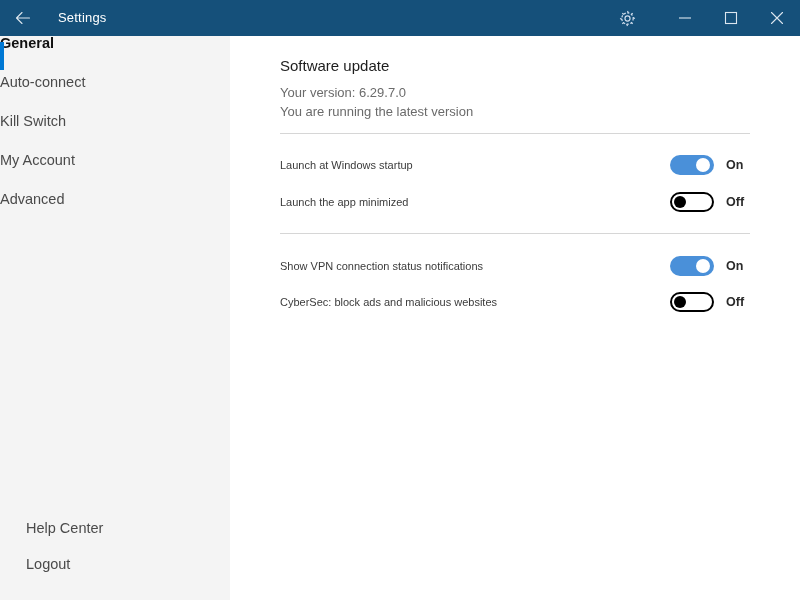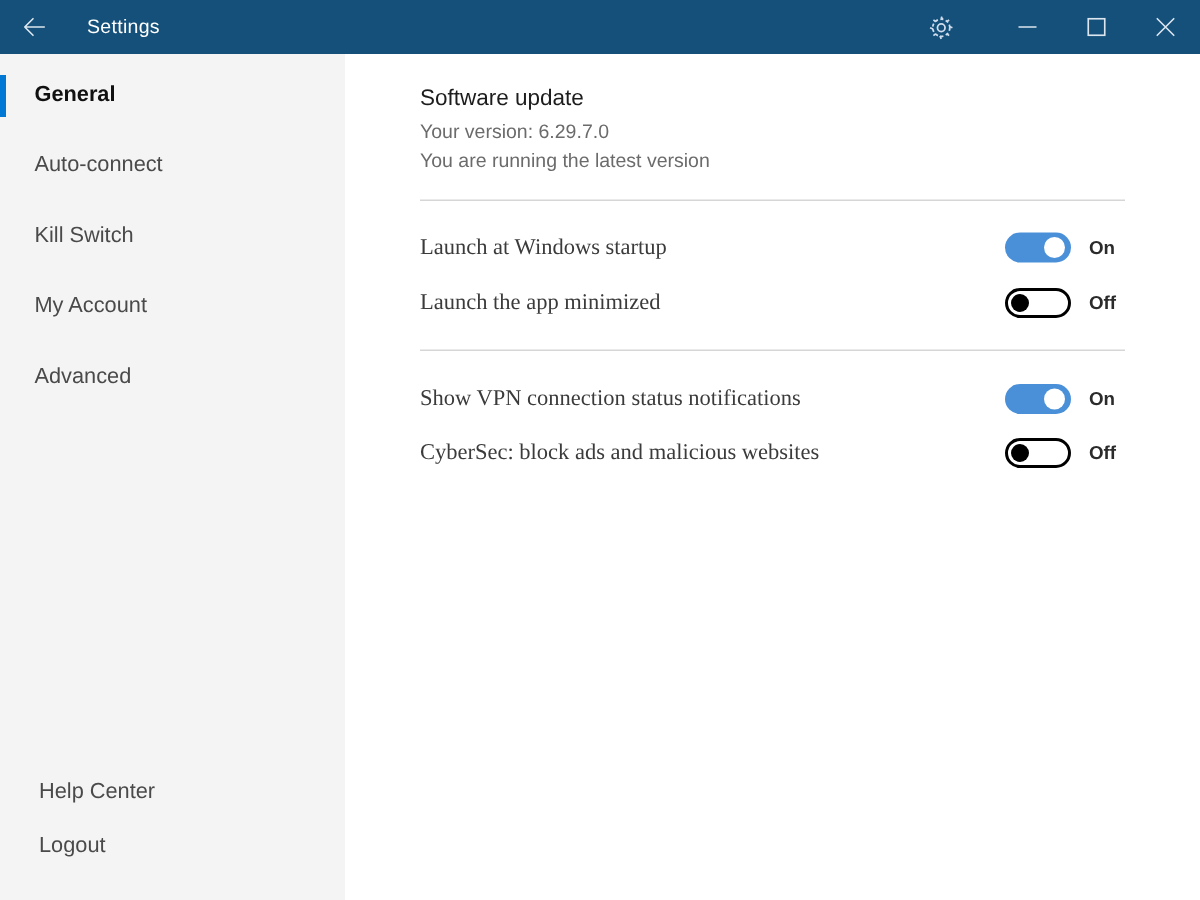--- a/index.html
+++ b/index.html
@@ -75,25 +75,23 @@
   .nav {
     position: absolute;
     left: 0;
     top: 0;
     width: 230px;
   }
   .nav-item {
     position: relative;
     height: 39px;
     display: flex;
-    align-items: center;
-    padding-left: 23px;
+    align-items: flex-start;
     box-sizing: border-box;
     cursor: pointer;
-    margin-top: 8px;
   }
   .nav-label {
     font-size: 14.5px;
     color: #4a4a4a;
     line-height: 1;
   }
   .nav-item.active .nav-label {
     color: #111111;
     font-weight: bold;
   }
@@ -139,21 +137,21 @@
   .update-block {
     position: absolute;
     left: 50px;
     top: 20px;
     width: 470px;
   }
   .update-title {
     font-size: 15px;
     color: #1d1d1d;
     line-height: 20px;
-    margin-bottom: 2px;
+    margin-bottom: 7px;
   }
   .update-line {
     font-size: 13px;
     color: #6b6b6b;
     line-height: 19px;
   }
 
   .divider {
     position: absolute;
     left: 50px;
@@ -171,26 +169,25 @@
     height: 28px;
     display: flex;
     align-items: center;
   }
   .toggle-row.r1 { top: 115px; }
   .toggle-row.r2 { top: 152px; gap: 46px; }
   .toggle-row.r3 { top: 216px; }
   .toggle-row.r4 { top: 252px; }
 
   .row-label {
-    font-size: 15px;
+    font-size: 11px;
     color: #3b3b3b;
     line-height: 1;
     flex: 1 1 auto;
     white-space: nowrap;
-    font-family: Liberation Serif, serif;
   }
 
   .switch-wrap {
     display: flex;
     align-items: center;
     flex: 0 0 auto;
   }
   .switch {
     position: relative;
     width: 44px;

